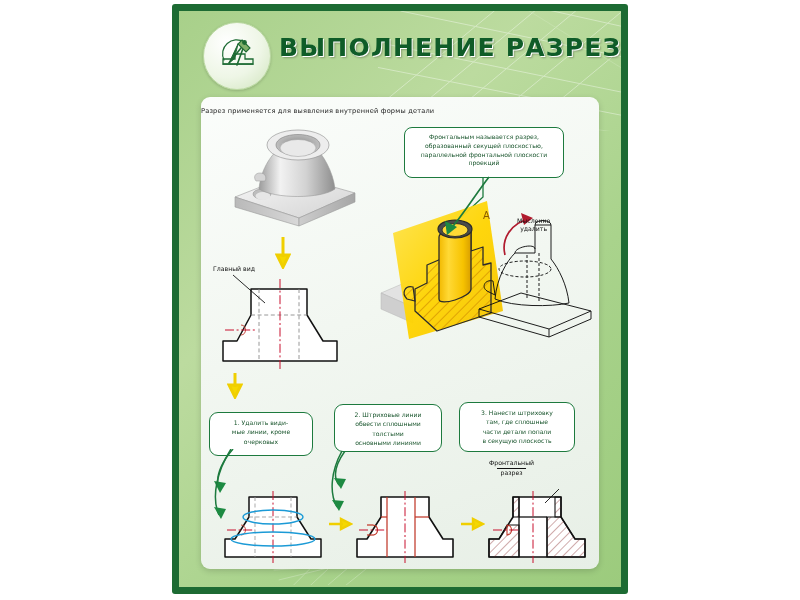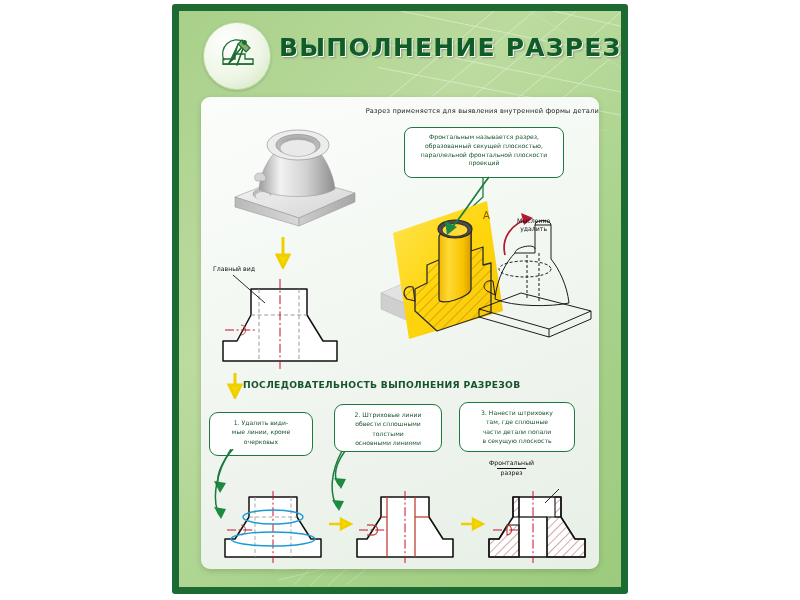--- a/index.html
+++ b/index.html
@@ -85,21 +85,21 @@
     background: linear-gradient(160deg,#fbfdfb 0%,#f2f7f1 45%,#e7efe6 100%);
     border-radius: 9px;
     box-shadow: 0 2px 6px rgba(0,0,0,.16);
     overflow: hidden;
   }
 
   .subtitle {
     position: absolute;
     left: 0; top: 10px;
     width: 100%;
-    text-align: right;
+    text-align: left;
     font-size: 6.6px;
     color: #222;
     font-family: "DejaVu Sans", sans-serif;
     letter-spacing: .2px;
   }
 
   
   .callout {
     position: absolute;
     border: 1.4px solid #1d7a3e;
@@ -367,21 +367,20 @@
         </svg>
         <div class="lbl" id="label-remove">
           <span>Мысленно</span><br>
           <span>удалить</span>
         </div>
 
         <svg style="position:absolute;left:26px;top:276px" width="16" height="26" viewBox="0 0 16 26">
           <path d="M8 0 L8 14 M8 24 L2 12 L14 12 Z" stroke="#f0cf00" stroke-width="3" fill="#f5d800"></path>
         </svg>
 
-        <div class="section-title">ПОСЛЕДОВАТЕЛЬНОСТЬ ВЫПОЛНЕНИЯ РАЗРЕЗОВ</div>
 
         <div class="step-box" id="step-1">
           <span style="white-space:pre-line">1. Удалить види-
 мые линии, кроме
 очерковых</span>
         </div>
         <div class="step-box" id="step-2">
           <span style="white-space:pre-line">2. Штриховые линии
 обвести сплошными
 толстыми

